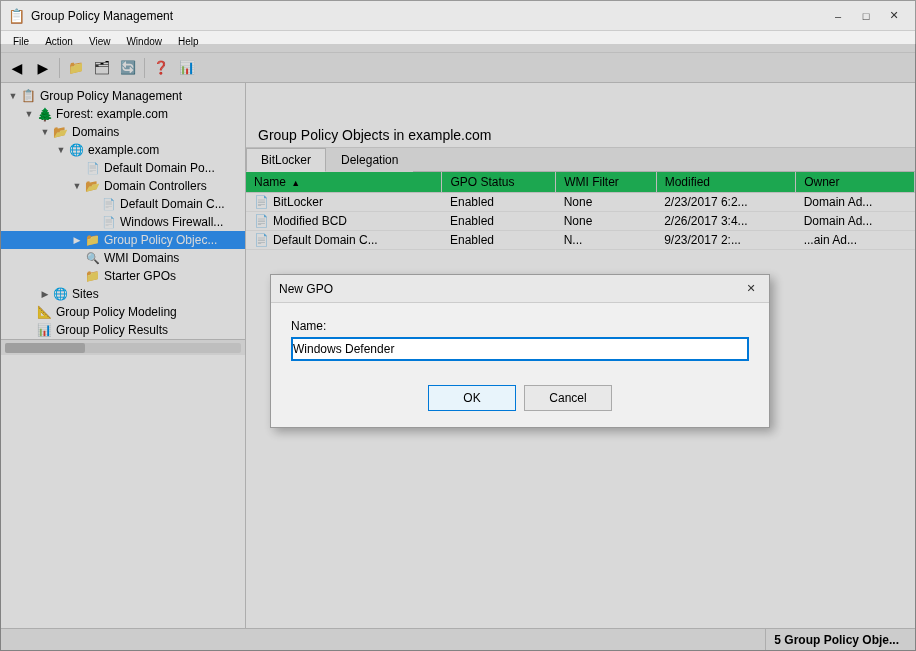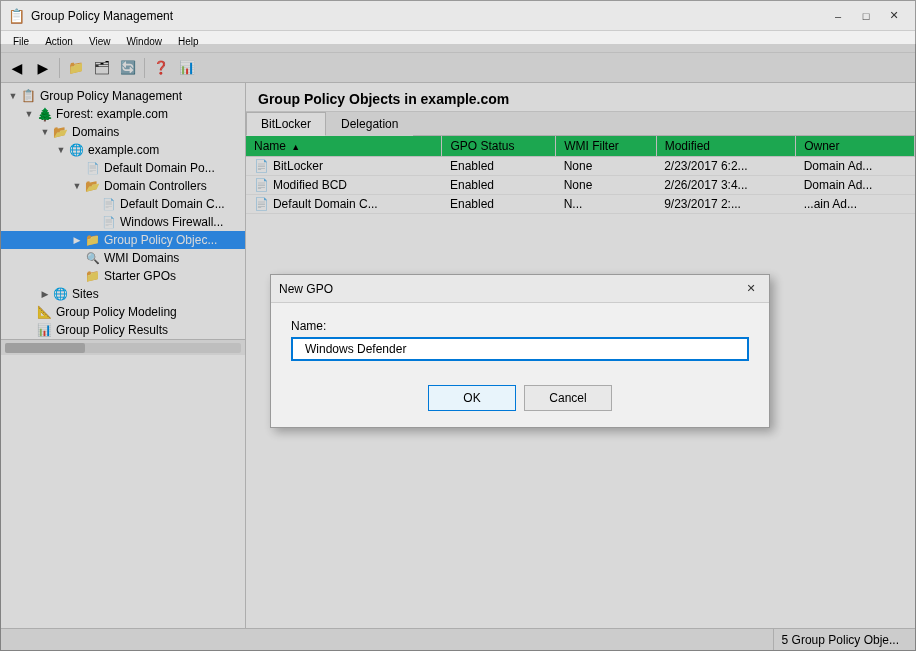--- a/index.html
+++ b/index.html
@@ -172,23 +172,24 @@
       flex: 1;
       background: #fff;
       display: flex;
       flex-direction: column;
       overflow: hidden;
     }
 
     .panel-header {
       padding: 8px 12px 4px;
       font-size: 14px;
-      font-weight: bold;
+      font-weight: normal;
       border-bottom: 1px solid #ddd;
       flex-shrink: 0;
+      margin-top: 36px;
     }
 
     .tab-bar {
       display: flex;
       border-bottom: 1px solid #ccc;
       background: #f0f0f0;
       flex-shrink: 0;
     }
 
     .tab {
@@ -241,20 +242,21 @@
     
     .status-bar {
       height: 22px;
       background: #f0f0f0;
       border-top: 1px solid #ccc;
       display: flex;
       align-items: flex-start;
       padding: 0 8px;
       flex-shrink: 0;
       font-size: 12px;
+      font-weight: bold;
     }
 
     .status-text {
       margin-left: auto;
       padding: 0 8px;
       border-left: 1px solid #ccc;
       height: 100%;
       display: flex;
       align-items: center;
     }
@@ -319,21 +321,21 @@
     .dialog-field label {
       display: block;
       margin-bottom: 4px;
       font-size: 12px;
     }
 
     .dialog-field input[type="text"] {
       width: 100%;
       height: 24px;
       border: 2px solid #0078d7;
-      padding: 0 12px;
+      padding: 0 0;
       font-size: 12px;
       outline: none;
     }
 
     .dialog-field select {
       width: 100%;
       height: 24px;
       border: 1px solid #aaa;
       padding: 0 4px;
       font-size: 12px;

